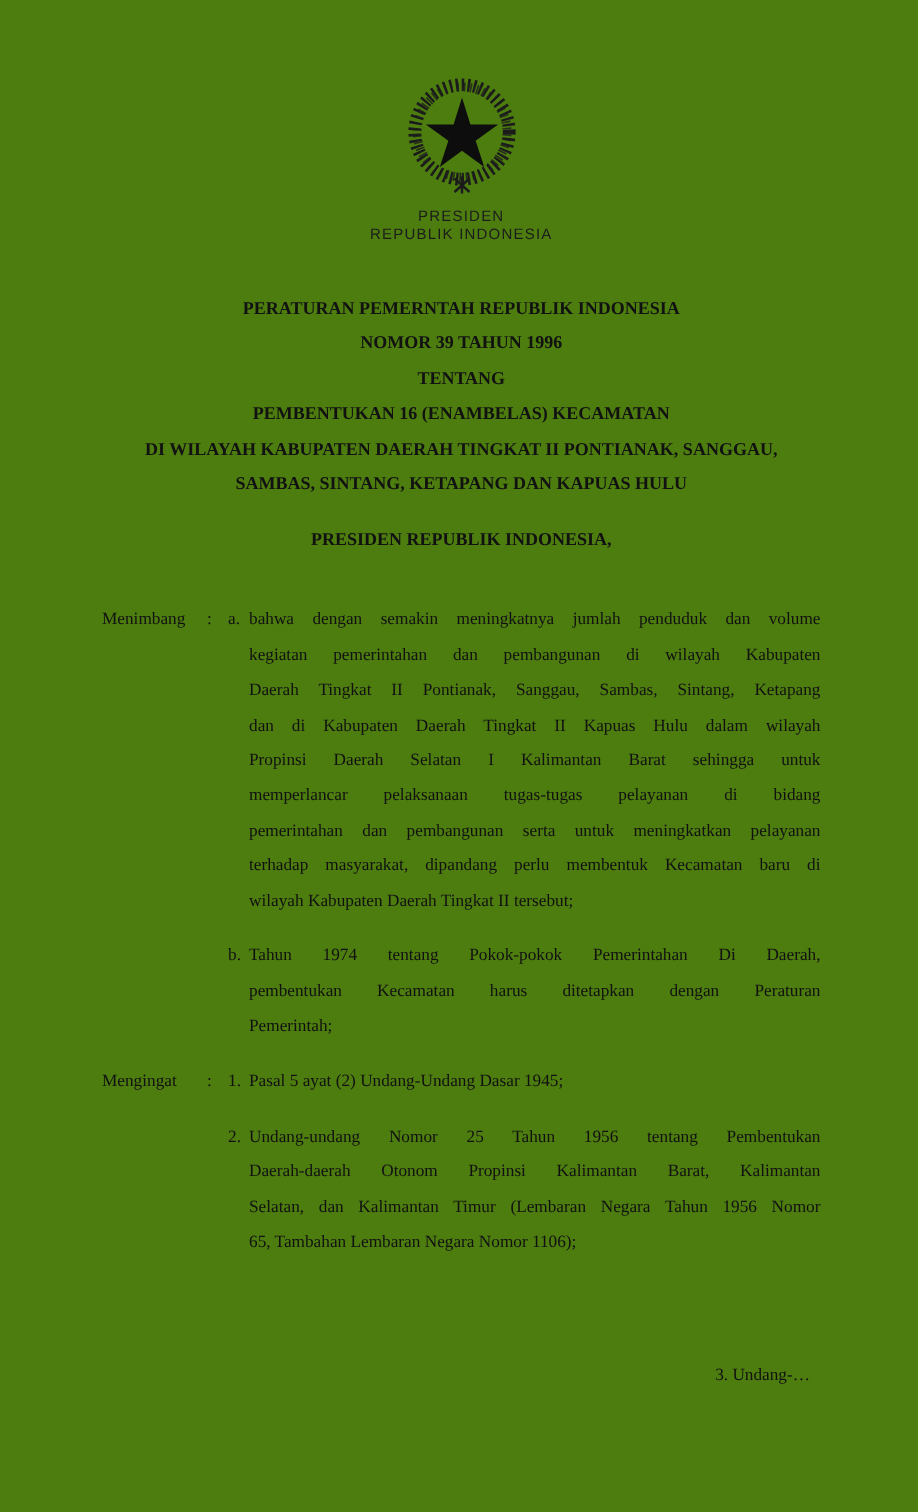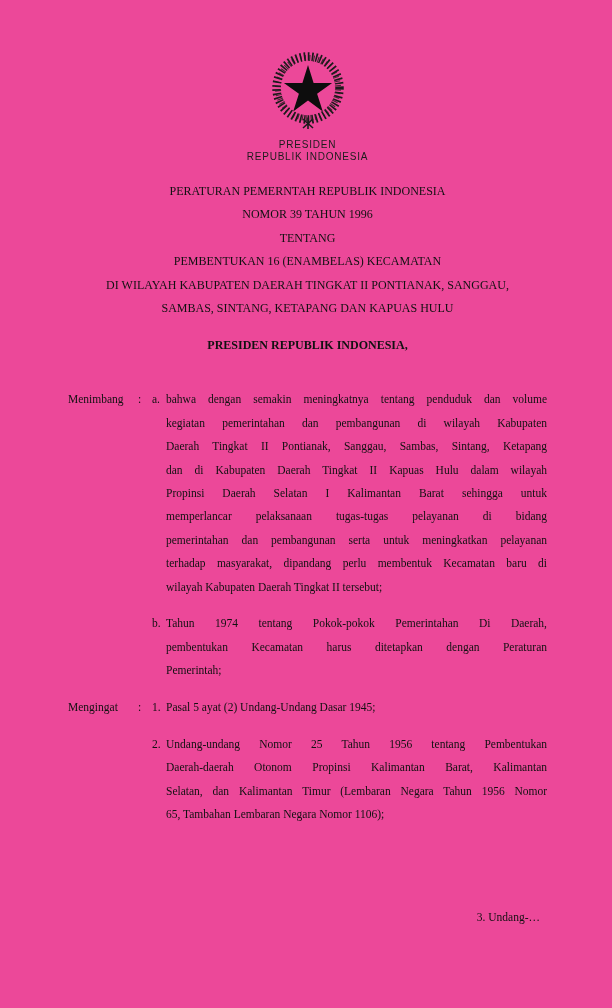--- a/index.html
+++ b/index.html
@@ -5,21 +5,21 @@
   html, body {
     margin: 0;
     padding: 0;
     background: #e8e8e8;
   }
   .page {
     position: relative;
     width: 612px;
     height: 1008px;
     margin: 0 auto;
-    background: #ec4899;
+    background: #4d7c0f;
     box-sizing: border-box;
     padding: 0 65px 0 68px;
     color: #111;
     font-family: "Liberation Serif", serif;
     overflow: hidden;
   }
   
   .emblem-wrap {
     padding-top: 47px;
     text-align: center;
@@ -30,23 +30,23 @@
     margin-top: 4px;
     text-align: center;
     font-family: "Liberation Sans", sans-serif;
     font-size: 10px;
     line-height: 11.5px;
     letter-spacing: 0.8px;
     color: #1c1c1c;
   }
   
   .title-block {
-    margin-top: 18px;
+    margin-top: 32px;
     text-align: center;
-    font-weight: normal;
+    font-weight: bold;
     font-size: 12px;
     line-height: 23.4px;
   }
   .title-block .tline { white-space: nowrap; }
   .salutation {
     margin-top: 18px;
     text-align: center;
     font-weight: bold;
     font-size: 12px;
     line-height: 14px;
@@ -114,21 +114,21 @@
   <div class="clauses">
 
     <div class="clause">
       <div class="c-label">Menimbang</div>
       <div class="c-colon">:</div>
       <div class="c-body">
 
         <div class="item">
           <div class="i-marker">a.</div>
           <div class="i-text">
-            <div class="jline">bahwa dengan semakin meningkatnya tentang penduduk dan volume</div>
+            <div class="jline">bahwa dengan semakin meningkatnya jumlah penduduk dan volume</div>
             <div class="jline">kegiatan pemerintahan dan pembangunan di wilayah Kabupaten</div>
             <div class="jline">Daerah Tingkat II Pontianak, Sanggau, Sambas, Sintang, Ketapang</div>
             <div class="jline">dan di Kabupaten Daerah Tingkat II Kapuas Hulu dalam wilayah</div>
             <div class="jline">Propinsi Daerah Selatan I Kalimantan Barat sehingga untuk</div>
             <div class="jline">memperlancar pelaksanaan tugas-tugas pelayanan di bidang</div>
             <div class="jline">pemerintahan dan pembangunan serta untuk meningkatkan pelayanan</div>
             <div class="jline">terhadap masyarakat, dipandang perlu membentuk Kecamatan baru di</div>
             <div class="lline">wilayah Kabupaten Daerah Tingkat II tersebut;</div>
           </div>
         </div>

